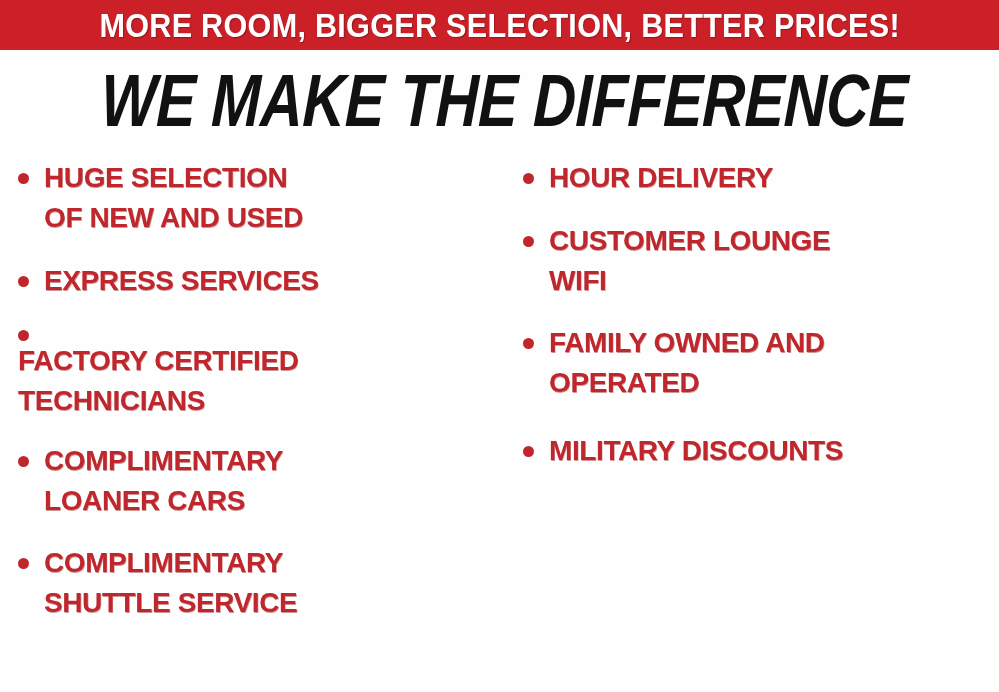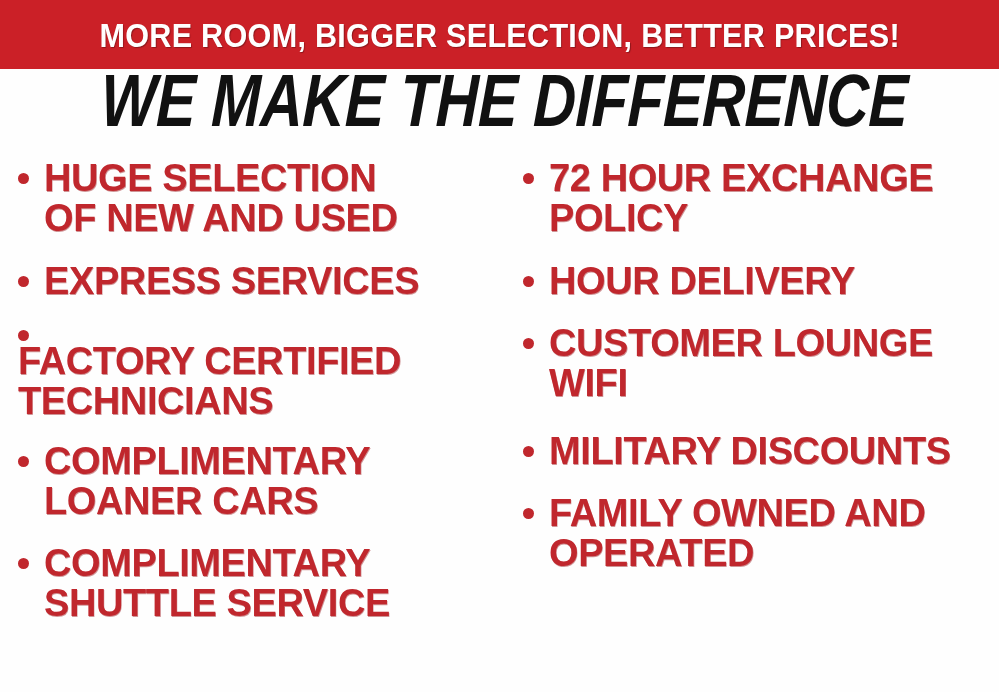--- a/index.html
+++ b/index.html
@@ -22,21 +22,21 @@
     background: #fefefe;
     overflow: hidden;
   }
 
   
   .top-ribbon {
     position: absolute;
     left: 0;
     top: 0;
     width: 999px;
-    height: 69px;
+    height: 50px;
     background: #cb2027;
     display: flex;
     align-items: center;
     justify-content: center;
   }
   .top-ribbon-text {
     color: #ffffff;
     font-family: "Liberation Sans Narrow", "Liberation Sans", sans-serif;
     font-weight: bold;
     font-size: 34px;
@@ -103,21 +103,21 @@
     height: 11px;
     border-radius: 50%;
     background: #c0272d;
     margin-top: 15px;
     margin-right: 15px;
   }
   .benefit-text {
     color: #c0272d;
     font-family: "Liberation Sans", sans-serif;
     font-weight: bold;
-    font-size: 38px;
+    font-size: 28px;
     line-height: 40px;
     letter-spacing: -0.4px;
     white-space: pre-line;
     text-shadow: 0.6px 0.6px 0 rgba(150,20,25,0.45);
   }
 
   
   .benefit-column.left .benefit-item:nth-child(1) { margin-bottom: 23px; }
   .benefit-column.left .benefit-item:nth-child(2) { margin-bottom: 14px; }
   .benefit-column.left .benefit-item:nth-child(3) { margin-bottom: 20px; flex-direction: column; }
@@ -172,46 +172,41 @@
       <div class="benefit-item">
         <span class="benefit-bullet"></span>
         <span class="benefit-text">COMPLIMENTARY
 SHUTTLE SERVICE</span>
       </div>
 
     </div>
 
     <div class="benefit-column right">
 
-      <div class="benefit-item">
-        <span class="benefit-bullet"></span>
-        <span class="benefit-text">72 HOUR EXCHANGE
-POLICY</span>
-      </div>
 
       <div class="benefit-item">
         <span class="benefit-bullet"></span>
         <span class="benefit-text">HOUR DELIVERY</span>
       </div>
 
       <div class="benefit-item">
         <span class="benefit-bullet"></span>
         <span class="benefit-text">CUSTOMER LOUNGE
 WIFI</span>
       </div>
 
       <div class="benefit-item">
         <span class="benefit-bullet"></span>
-        <span class="benefit-text">MILITARY DISCOUNTS</span>
-      </div>
-
-      <div class="benefit-item">
-        <span class="benefit-bullet"></span>
         <span class="benefit-text">FAMILY OWNED AND
 OPERATED</span>
       </div>
 
+      <div class="benefit-item">
+        <span class="benefit-bullet"></span>
+        <span class="benefit-text">MILITARY DISCOUNTS</span>
+      </div>
+
 
     </div>
 
   </div>
 
 </div>
 
 </body></html>

